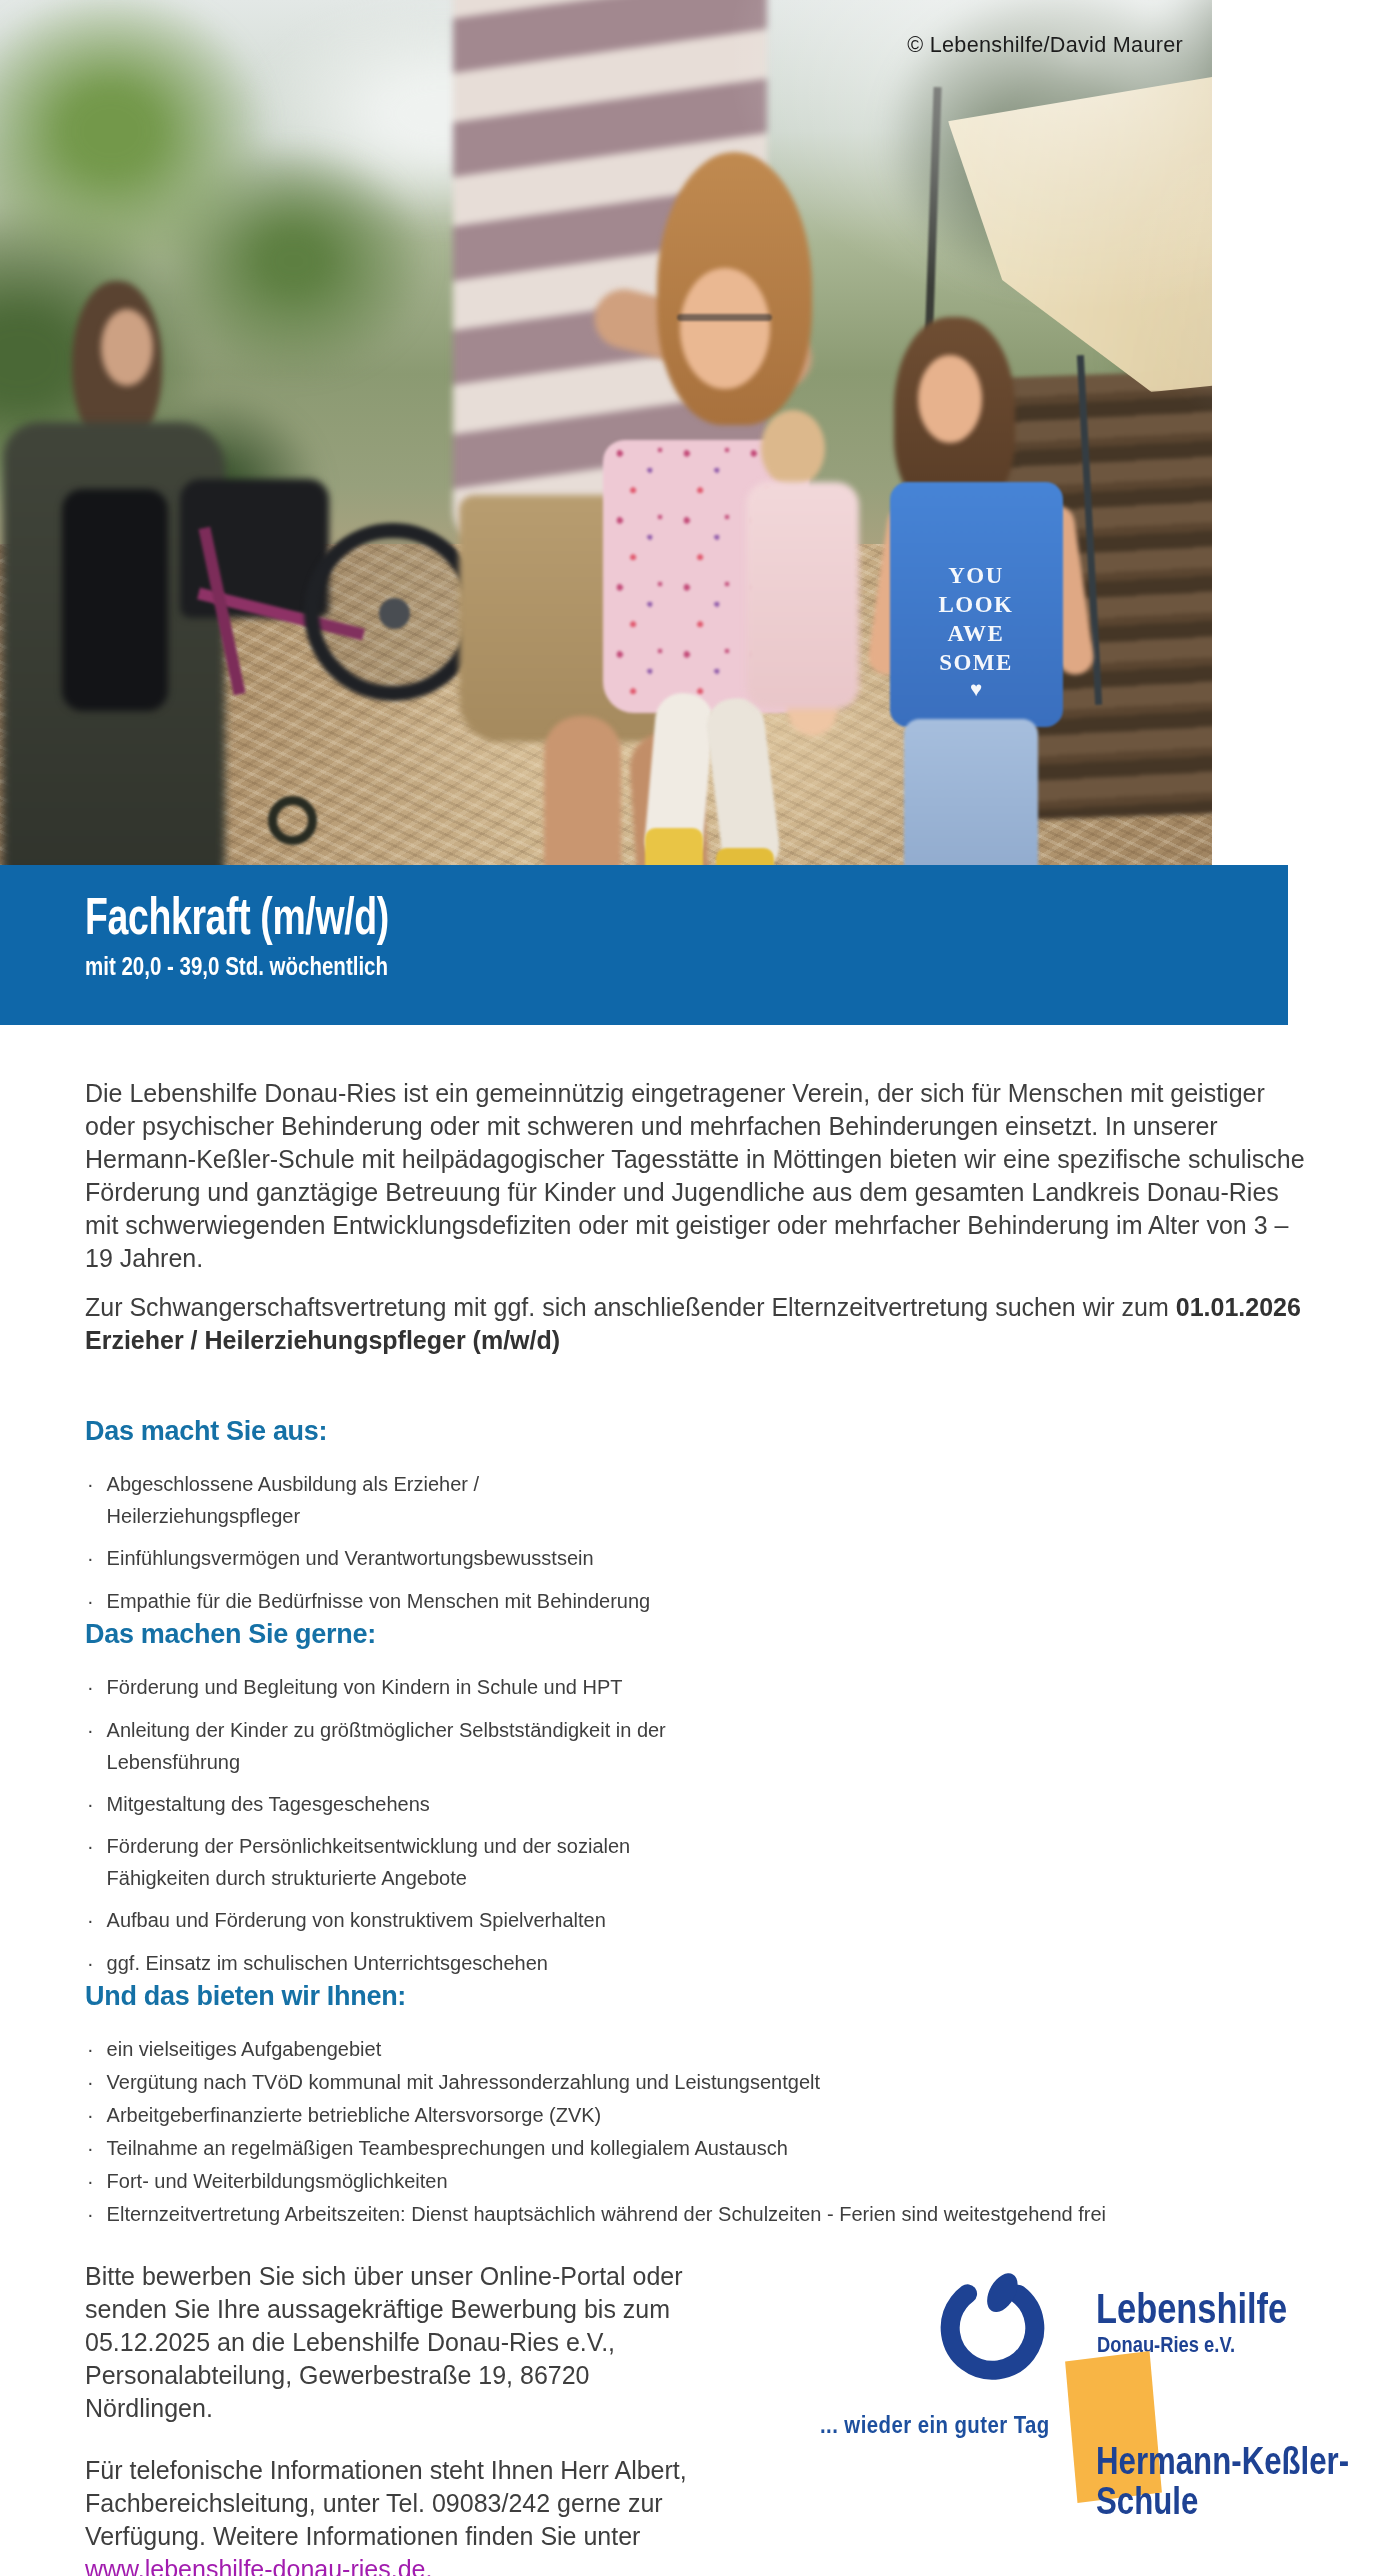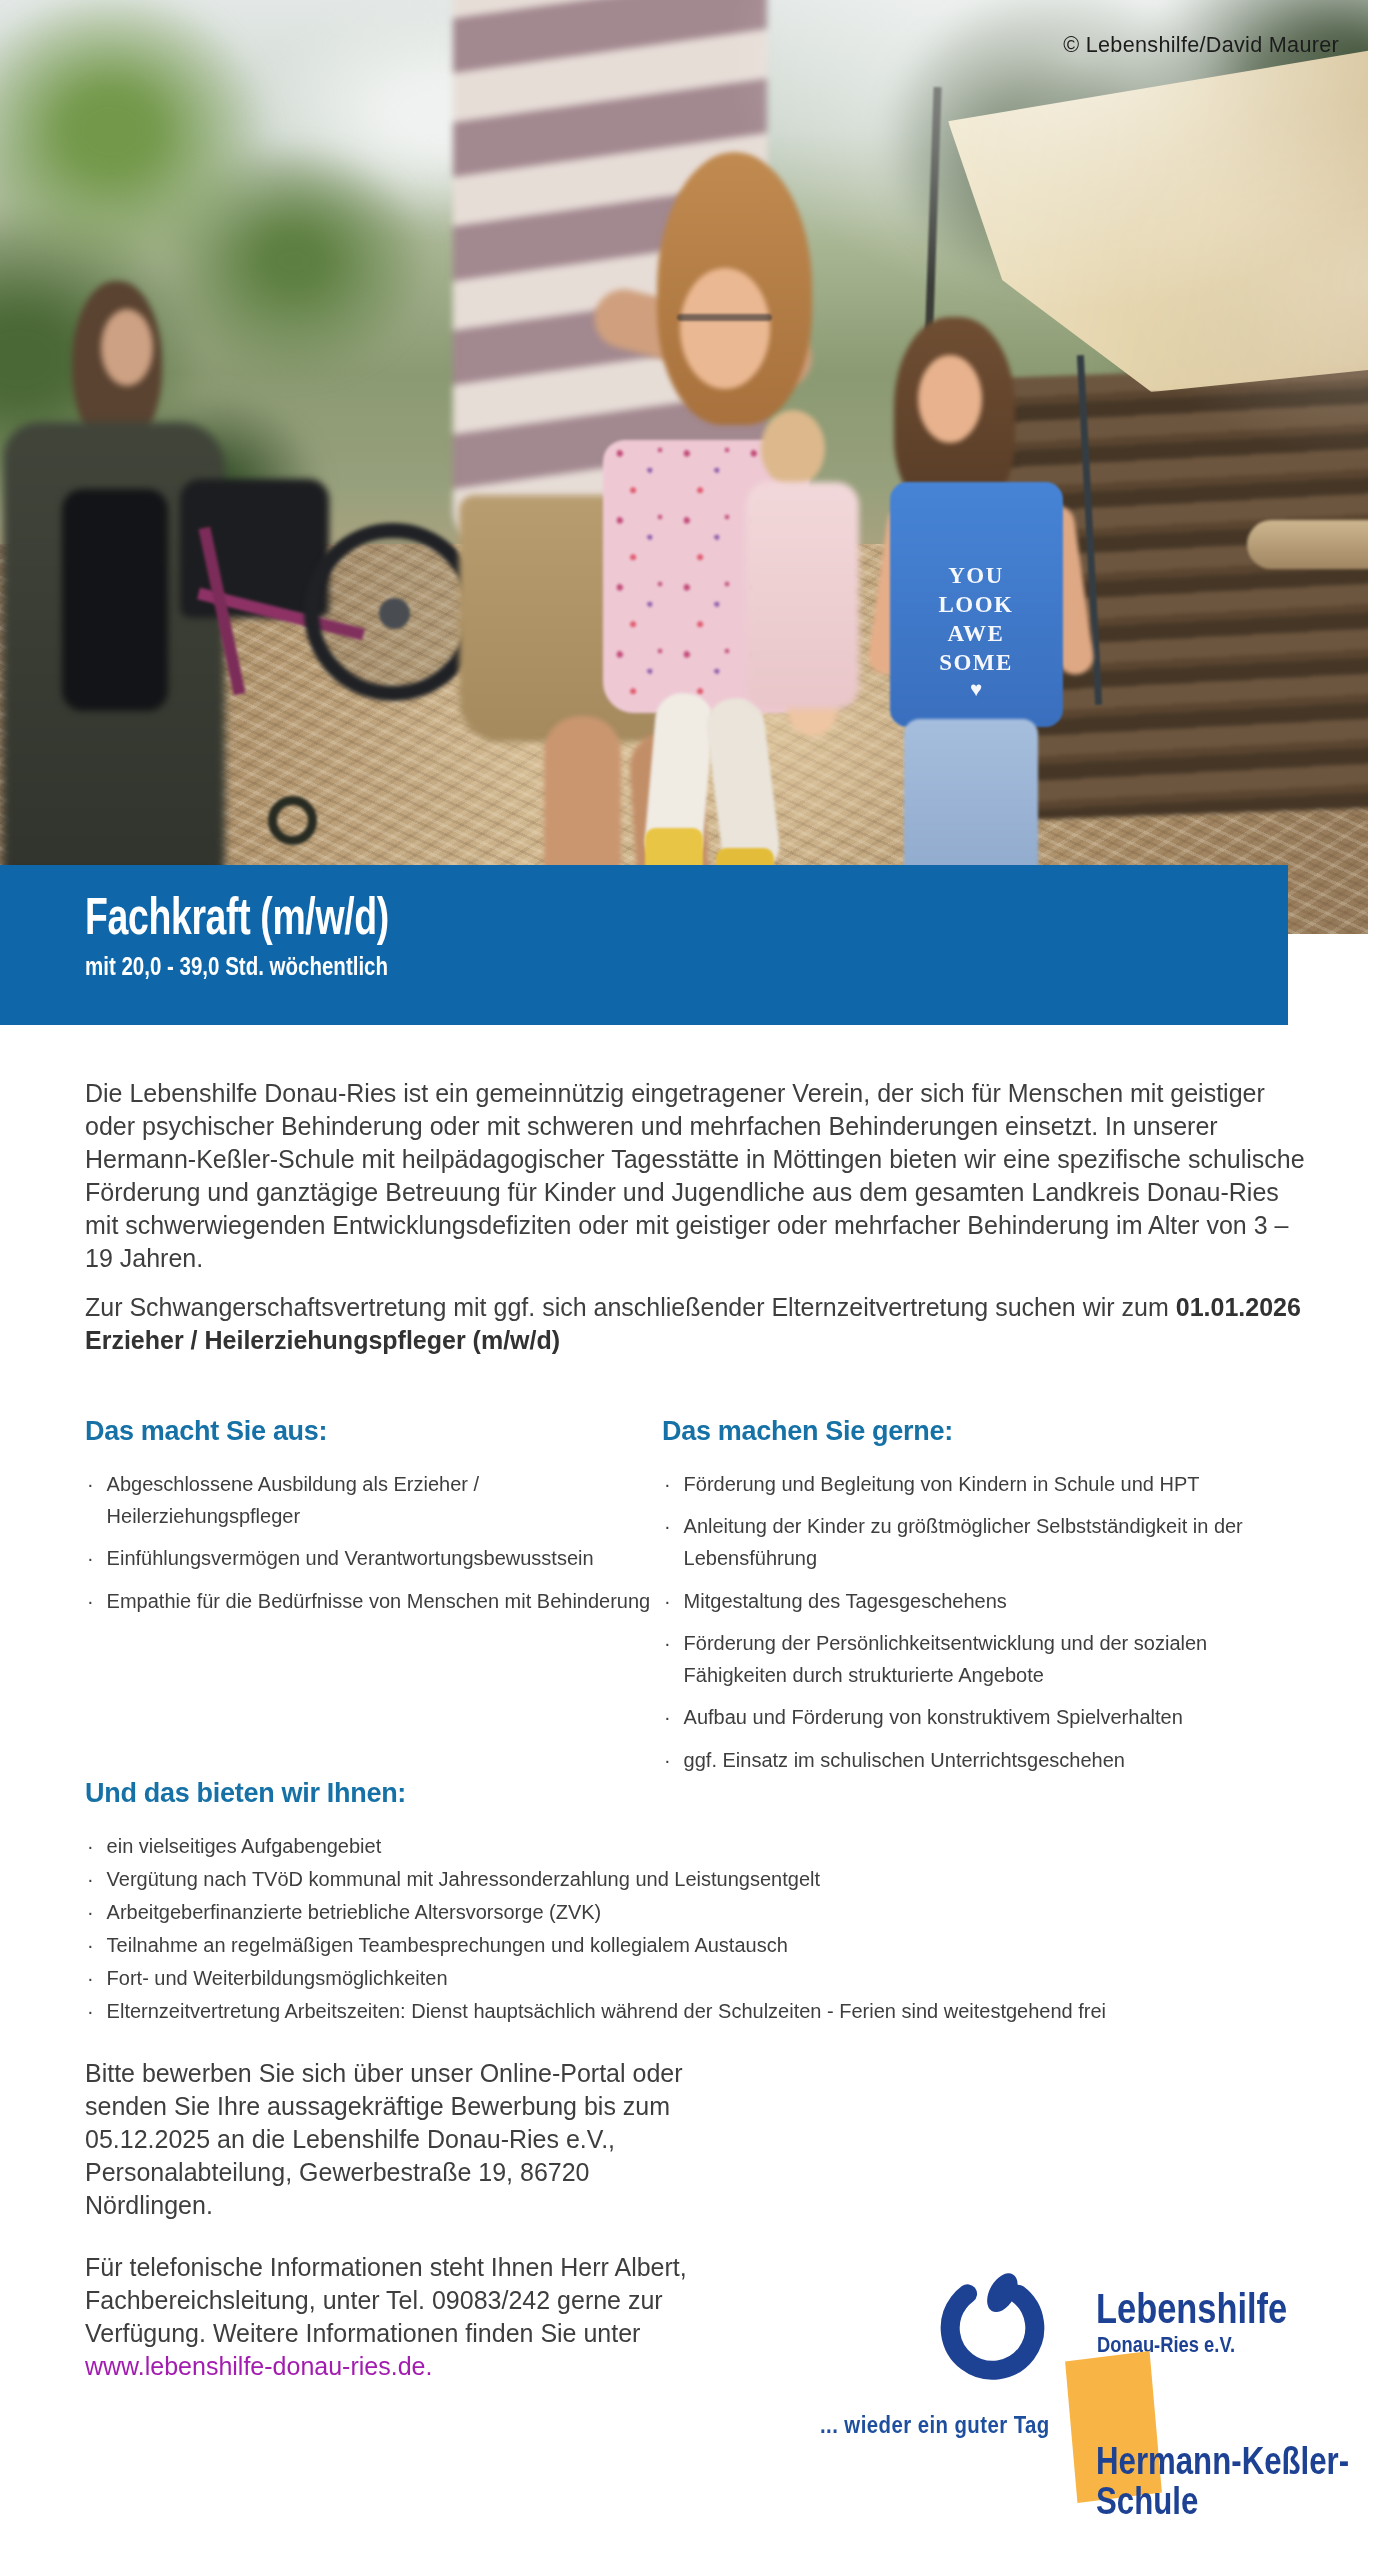--- a/index.html
+++ b/index.html
@@ -3,21 +3,21 @@
 <meta charset="utf-8">
 <style>
   html,body{margin:0;padding:0;}
   body{
     width:1400px;height:2739px;position:relative;background:#ffffff;
     font-family:"Liberation Sans","DejaVu Sans",sans-serif;color:#3e3e3e;
   }
   .page{position:absolute;inset:0;overflow:hidden;}
 
   
-  .photo{position:absolute;left:0;top:0;width:1368px;height:934px;overflow:hidden;z-index:1;
+  .photo{position:absolute;left:0;top:0;width:1212px;height:934px;overflow:hidden;z-index:1;
     background:linear-gradient(180deg,#e3e8e6 0%,#cfd8cf 14%,#a9b694 26%,#8b9a72 40%,#97a07c 52%,#baa482 65%,#c7ad89 78%,#9c8263 92%,#897054 100%);}
   .ph{position:absolute;}
   .sky{left:247px;top:0;width:392px;height:227px;background:radial-gradient(closest-side,#eff2f0 30%,rgba(239,242,240,0));filter:blur(14.4px);}
   .treesL{left:-41px;top:-31px;width:608px;height:649px;filter:blur(11.3px);
     background:radial-gradient(222px 201px at 25% 25%,#73984a 20%,rgba(115,152,74,0) 72%),
                radial-gradient(268px 222px at 10% 60%,#4a6836 18%,rgba(74,104,54,0) 70%),
                radial-gradient(196px 170px at 55% 45%,#5d7f41 15%,rgba(93,127,65,0) 70%),
                radial-gradient(155px 134px at 42% 80%,#3c5530 15%,rgba(60,85,48,0) 70%);}
   .treesM{left:422px;top:185px;width:371px;height:371px;background:radial-gradient(closest-side,#55703f 20%,rgba(85,112,63,0) 72%);filter:blur(13.4px);}
   .treesR{left:799px;top:-46px;width:649px;height:531px;filter:blur(12.4px);
@@ -95,21 +95,21 @@
 
   
   .content{position:absolute;left:85px;top:1077px;width:1231px;z-index:5;font-size:25px;line-height:33px;}
   .content p{margin:0;}
   .intro{width:1231px;}
   .vacancy{margin-top:15.5px !important;width:1273px;}
   .vacancy strong{font-weight:700;color:#323232;}
   h3{font-size:27px;line-height:34px;color:#1571a6;font-weight:700;margin:0 0 20.6px 0;letter-spacing:-0.3px;}
   ul{list-style:none;margin:0;padding:0;}
   li{position:relative;padding-left:21.6px;font-size:20px;line-height:32px;}
-  .cols{display:flex;margin-top:57px;}
+  .cols{display:flex;margin-top:57px;flex-direction:column;}
   .col-left{width:577px;}
   .col-right{width:608px;}
   .cols li{margin-bottom:10.3px;}
   .cols li:last-child{margin-bottom:0;}
   li::before{content:"\00B7";position:absolute;left:2.1px;top:0;color:#3e3e3e;}
   .offer{margin-top:0;}
   .offer li{line-height:33px;margin-bottom:0;}
   .bottom{margin-top:29px;}
   .apply-p{width:639px;}
   .contact-p{width:639px;margin-top:29px !important;}

